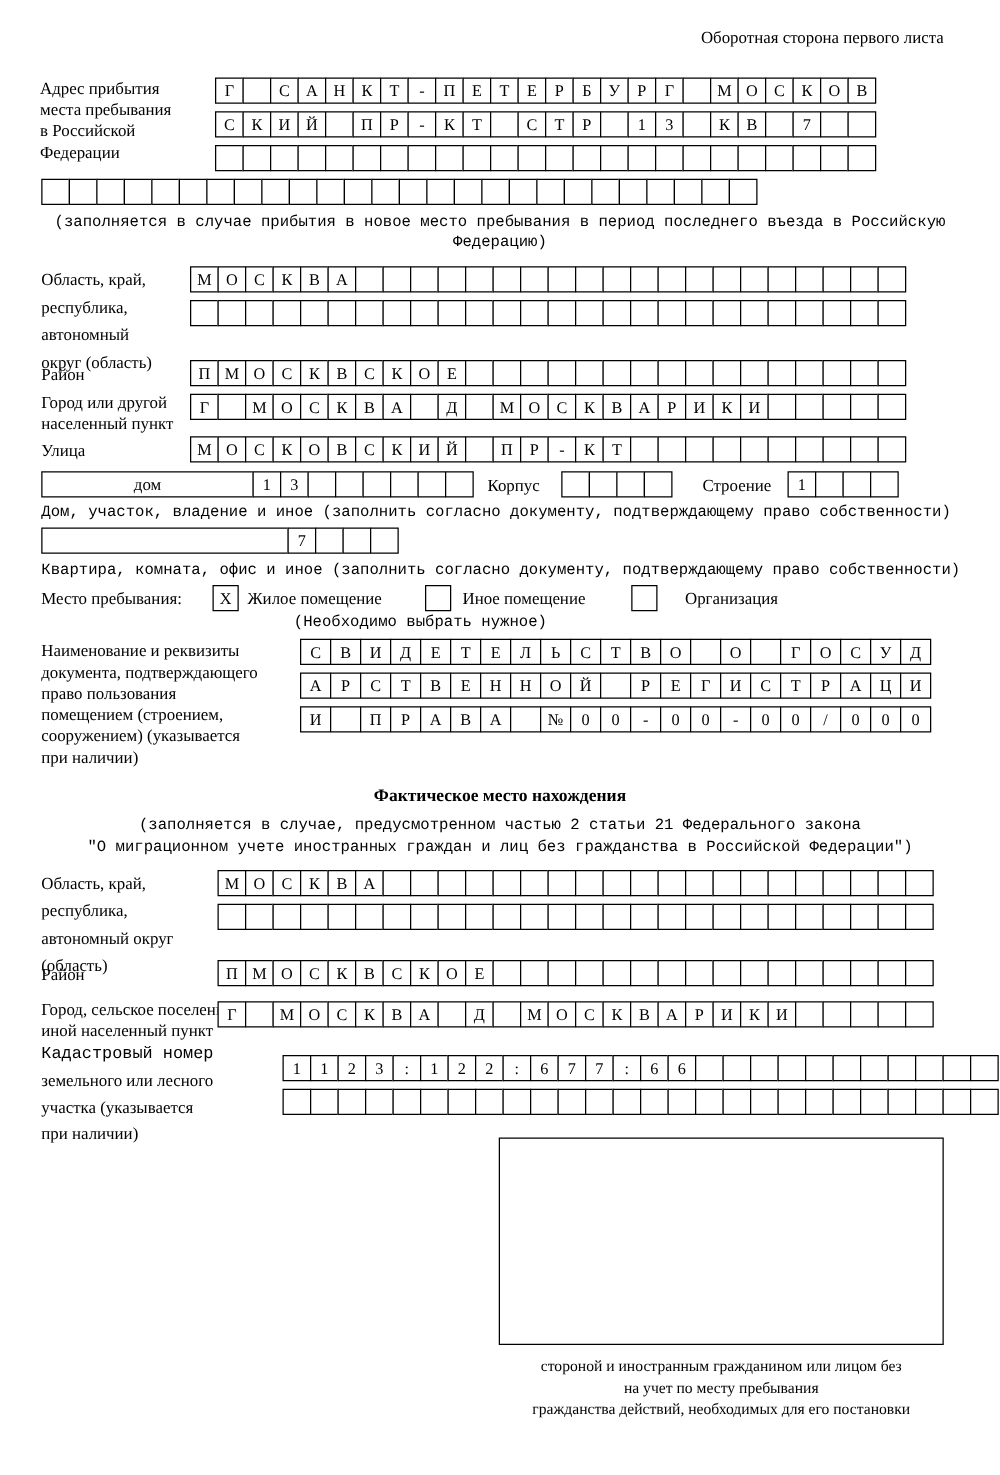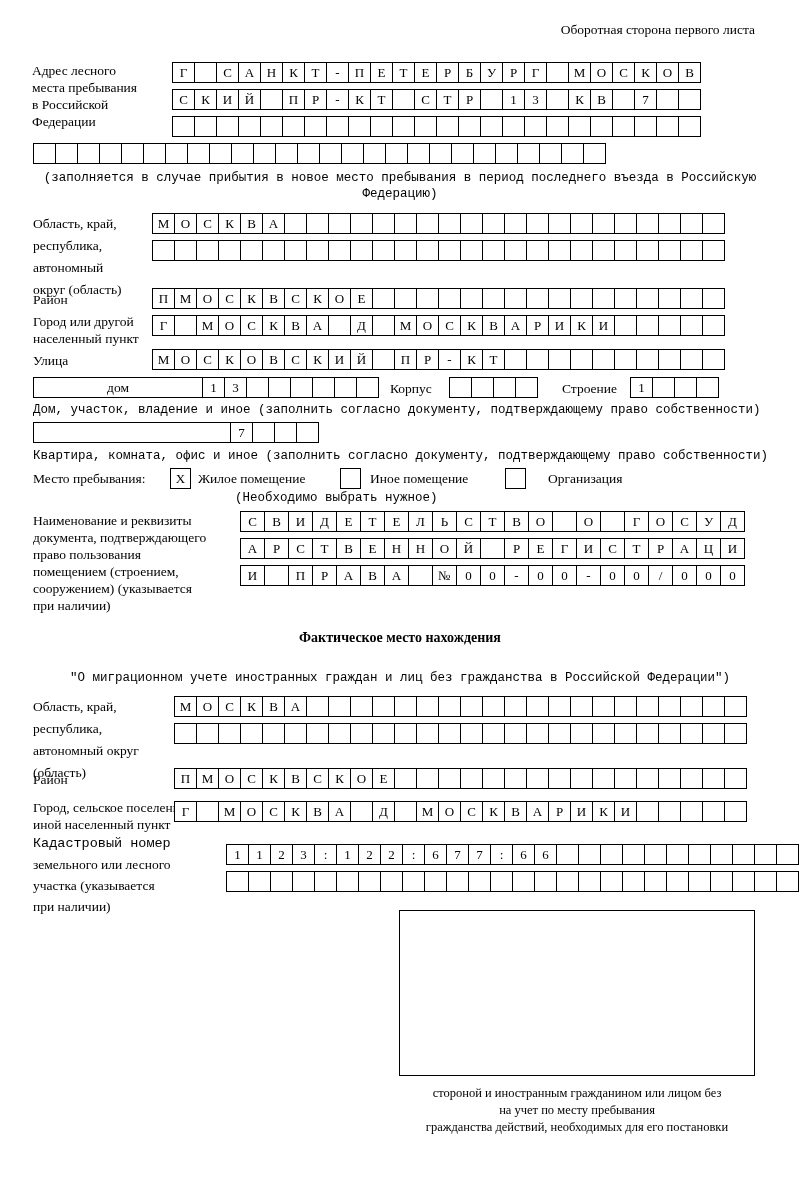--- a/index.html
+++ b/index.html
@@ -95,21 +95,21 @@
   }
 </style>
 </head>
 <body>
 
 <div class="page">
 
   <div class="hdr-right">Оборотная сторона первого листа</div>
 
   <div class="lbl" style="left:32px; top:62px;">
-    <div>Адрес лесного</div>
+    <div>Адрес прибытия</div>
     <div>места пребывания</div>
     <div>в Российской</div>
     <div>Федерации</div>
   </div>
 
   <div class="cells" id="pa-row0" style="left:172px; top:62px;">
       <div class="cell">Г</div>
       <div class="cell"></div>
       <div class="cell">С</div>
       <div class="cell">А</div>
@@ -493,20 +493,21 @@
       <div class="cell" style="width: 25px;">-</div>
       <div class="cell" style="width: 25px;">0</div>
       <div class="cell" style="width: 25px;">0</div>
       <div class="cell" style="width: 25px;">/</div>
       <div class="cell" style="width: 25px;">0</div>
       <div class="cell" style="width: 25px;">0</div>
       <div class="cell" style="width: 25px;">0</div>
     </div>
 
   <div class="ctr bold" style="left:33px; top:629px; width:734px; font-size:14px;">Фактическое место нахождения</div>
+  <div class="ctr small-note" style="left:33px; top:652px; width:734px;">(заполняется в случае, предусмотренном частью 2 статьи 21 Федерального закона</div>
   <div class="ctr small-note" style="left:33px; top:670px; width:734px;">"О миграционном учете иностранных граждан и лиц без гражданства в Российской Федерации")</div>
 
   <div class="lbl" style="left:33px; top:696px;">
     <div style="line-height:22px;">Область, край,</div>
     <div style="line-height:22px;">республика,</div>
     <div style="line-height:22px;">автономный округ</div>
     <div style="line-height:22px;">(область)</div>
   </div>
   <div class="cells" id="al-reg0" style="left:174px; top:696px;">
       <div class="cell">М</div>

